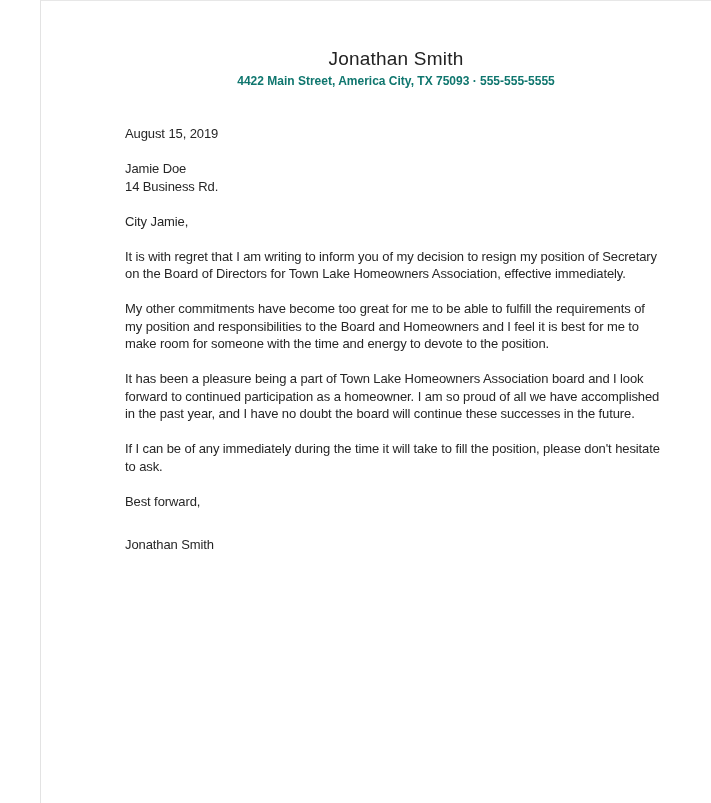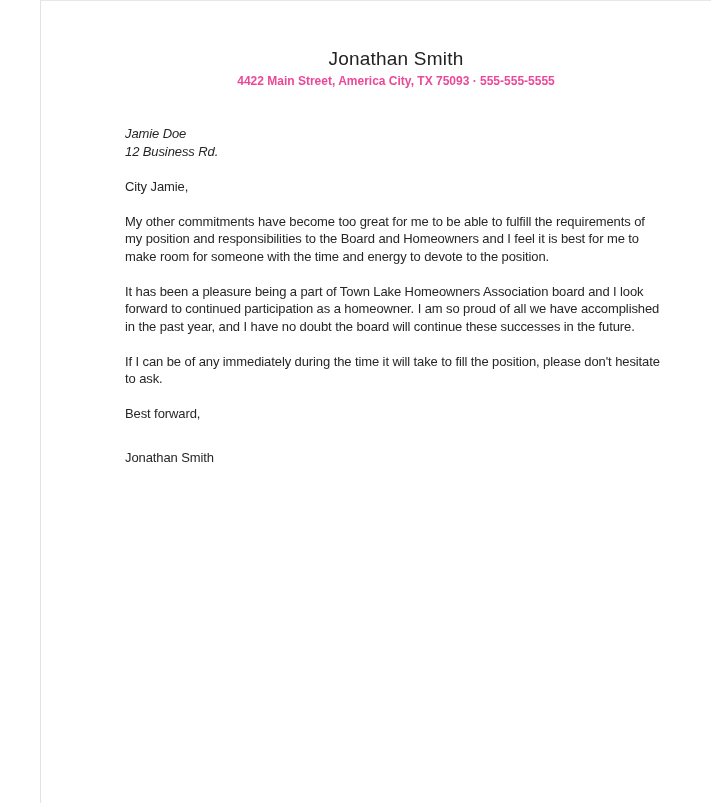--- a/index.html
+++ b/index.html
@@ -32,62 +32,64 @@
     font-weight: 400;
     letter-spacing: 0.2px;
     margin: 0;
     color: #222222;
   }
   .sender-contact {
     font-size: 12px;
     line-height: 16px;
     font-weight: 600;
     margin-top: 2px;
-    color: #ec4899;
+    color: #0f766e;
   }
   .letter-body {
     font-size: 13px;
     line-height: 17.5px;
     letter-spacing: -0.1px;
   }
   .block {
     margin: 0 0 17.5px 0;
     white-space: pre-line;
   }
   .recipient-block {
     margin: 0 0 17.5px 0;
-    font-style: italic;
   }
   .recipient-line {
     white-space: nowrap;
   }
   .signature-name {
     margin-top: 26px;
   }
 </style>
 </head>
 <body>
 
 <div class="page">
 
   <div class="letter-header">
     <div class="sender-name">Jonathan Smith</div>
     <div class="sender-contact">4422 Main Street, America City, TX 75093 · 555-555-5555</div>
   </div>
 
   <div class="letter-body">
 
+    <p class="block">August 15, 2019</p>
 
     <div class="recipient-block">
       <div class="recipient-line">Jamie Doe</div>
-      <div class="recipient-line">12 Business Rd.</div>
+      <div class="recipient-line">14 Business Rd.</div>
     </div>
 
     <p class="block">City Jamie,</p>
 
+    <p class="block">It is with regret that I am writing to inform you of my decision to resign my position of Secretary
+on the Board of Directors for Town Lake Homeowners Association, effective immediately.</p>
 
     <p class="block">My other commitments have become too great for me to be able to fulfill the requirements of
 my position and responsibilities to the Board and Homeowners and I feel it is best for me to
 make room for someone with the time and energy to devote to the position.</p>
 
     <p class="block">It has been a pleasure being a part of Town Lake Homeowners Association board and I look
 forward to continued participation as a homeowner. I am so proud of all we have accomplished
 in the past year, and I have no doubt the board will continue these successes in the future.</p>
 
     <p class="block">If I can be of any immediately during the time it will take to fill the position, please don't hesitate

